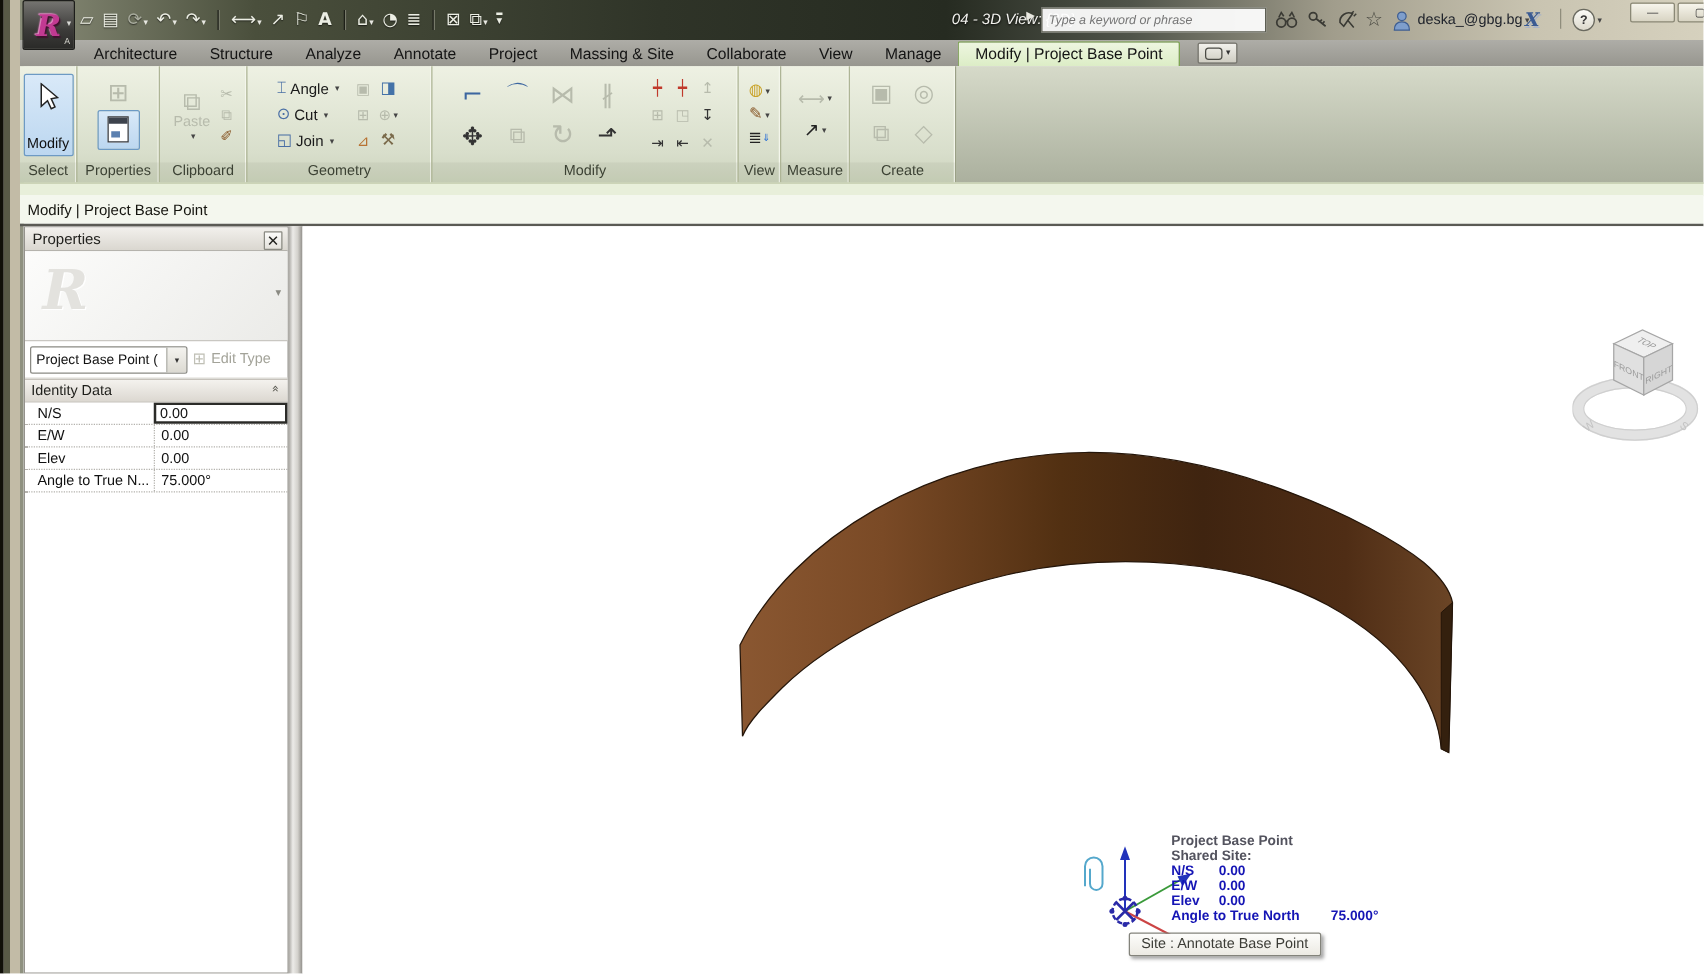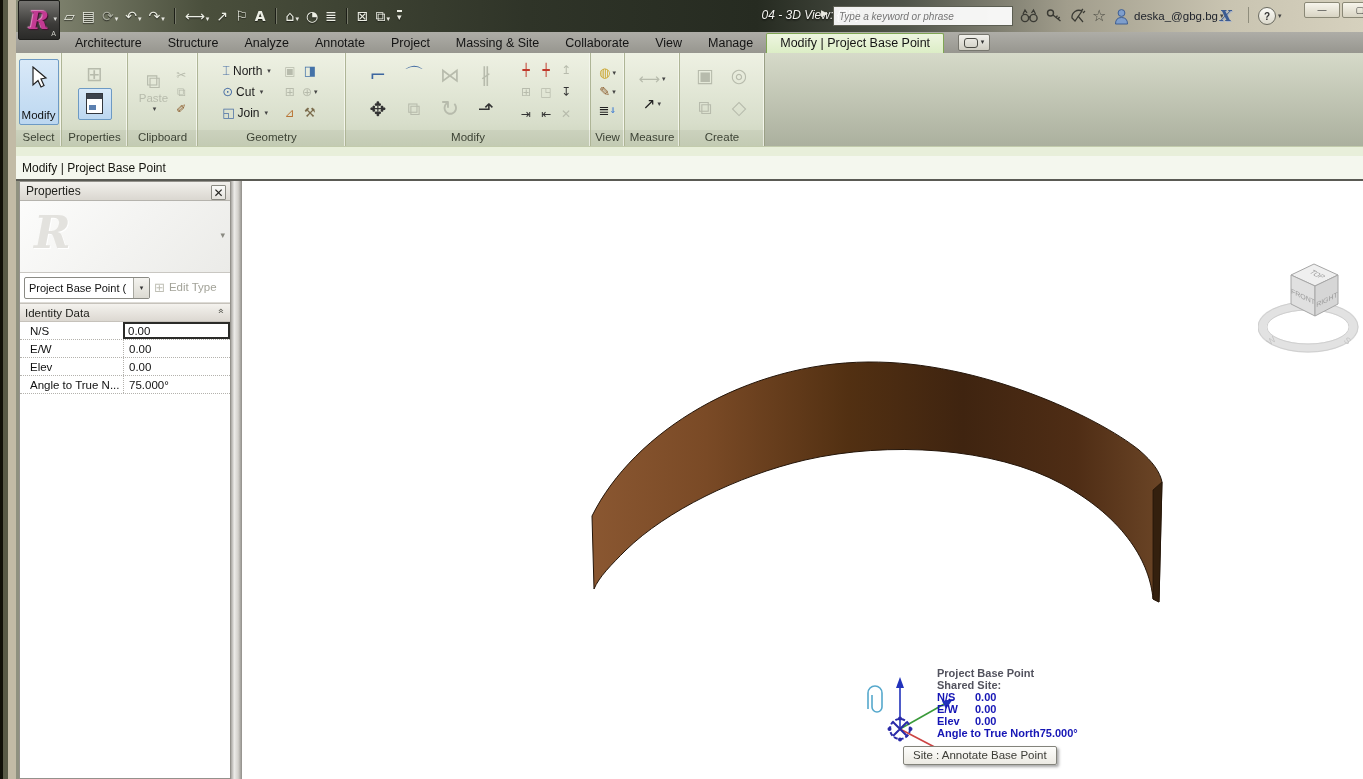--- a/index.html
+++ b/index.html
@@ -279,21 +279,21 @@
           </div>
         </div>
         <div class="panel-label">Clipboard</div>
       </div>
 
       <div class="panel" style="width:148px">
         <div class="panel-content" style="gap:10px">
           <div class="vcol" style="align-items:flex-start;gap:0">
             <div class="geo-row">
               <span class="icon" style="font-size:13px;color:#4a6fa5">⌶</span>
-              <span class="lbl">North</span>
+              <span class="lbl">Angle</span>
               <span class="caret-dark">▾</span>
             </div>
             <div class="geo-row">
               <span class="icon" style="font-size:13px;color:#4a6fa5">⊙</span>
               <span class="lbl">Cut</span>
               <span class="caret-dark">▾</span>
             </div>
             <div class="geo-row">
               <span class="icon" style="font-size:13px;color:#4a6fa5">◱</span>
               <span class="lbl">Join</span>
@@ -486,19 +486,19 @@
       <circle cx="35.5" cy="58" r="2" fill="#2a2aa8"></circle>
         <circle cx="56.5" cy="58" r="2" fill="#2a2aa8"></circle>
     </svg>
 
     <div id="annotation">
       <div class="ann-head">Project Base Point</div>
       <div class="ann-head">Shared Site:</div>
       <div class="ann-row"><span class="al">N/S</span><span>0.00</span></div>
       <div class="ann-row"><span class="al">E/W</span><span>0.00</span></div>
       <div class="ann-row"><span class="al">Elev</span><span>0.00</span></div>
-      <div class="ann-row"><span class="al" style="min-width:0;margin-right:0">Angle to True North</span><span>75.000°</span></div>
+      <div class="ann-row"><span class="al" style="min-width:0;margin-right:25px">Angle to True North</span><span>75.000°</span></div>
     </div>
 
     <div id="bp-tooltip">Site : Annotate Base Point</div>
   </div>
 
 </div>
 
 </body></html>

